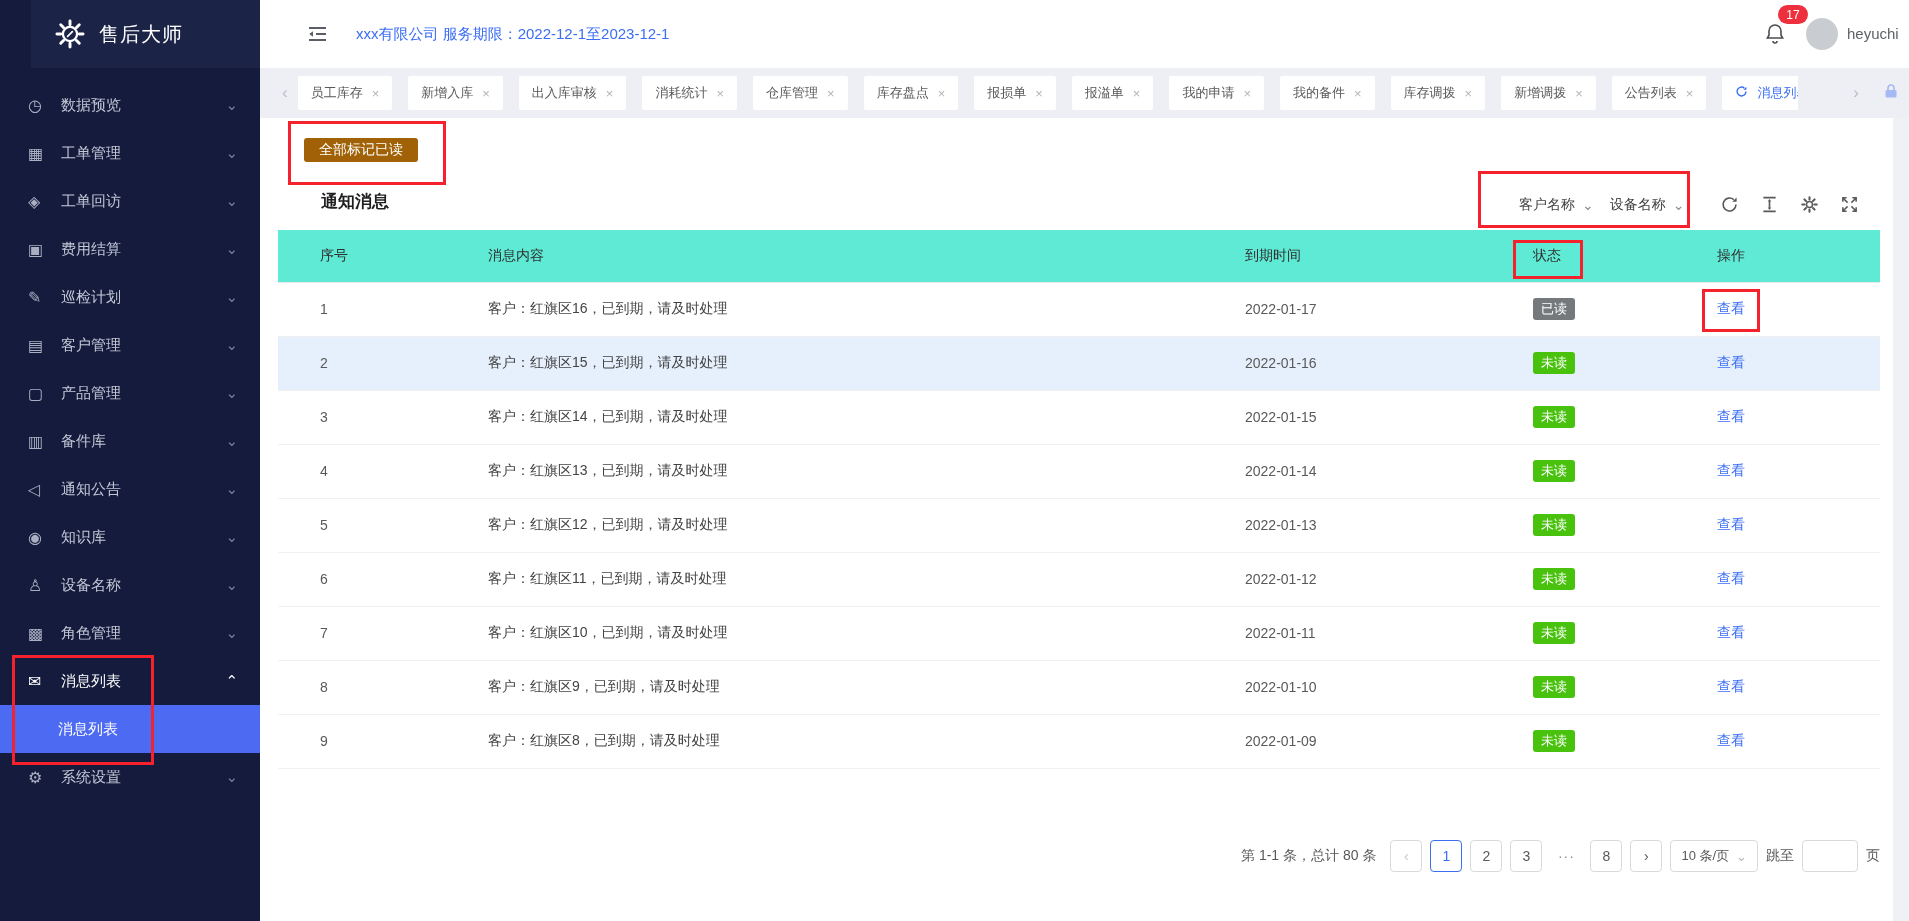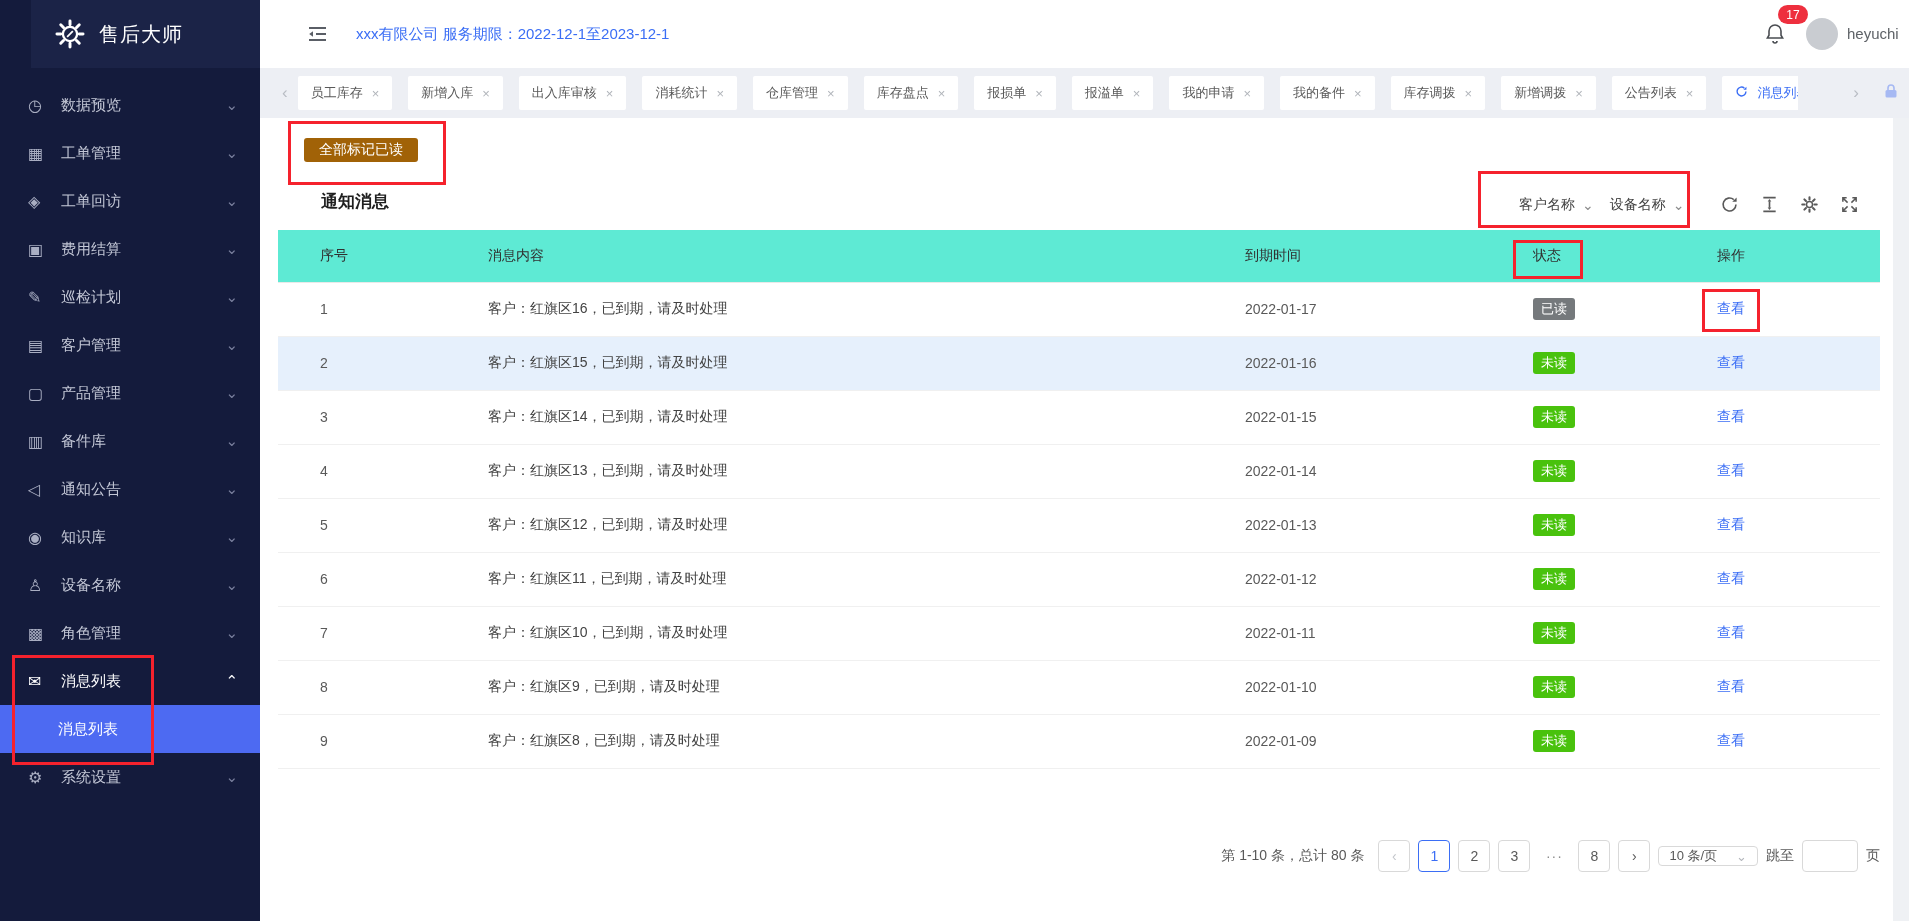--- a/index.html
+++ b/index.html
@@ -69,22 +69,22 @@
   .view-link{color:#3b6ef5;cursor:pointer;}
   
   .pagination{position:absolute;top:722px;right:29px;display:flex;align-items:center;gap:8px;
               font-size:14px;color:#595959;}
   .pg-summary{margin-right:6px;}
   .pg-btn{min-width:32px;height:32px;box-sizing:border-box;border:1px solid #d9d9d9;border-radius:4px;background:#fff;
           display:flex;align-items:center;justify-content:center;font-size:14px;color:#595959;cursor:pointer;}
   .pg-btn.active{border-color:#3b6ef5;color:#3b6ef5;}
   .pg-btn.disabled{color:#c3c6cb;cursor:default;}
   .pg-btn.ellipsis{border:none;background:transparent;letter-spacing:1px;color:#8c8c8c;}
-  .pg-size{height:20px;box-sizing:border-box;border:1px solid #d9d9d9;border-radius:4px;padding:0 10px;background:#fff;
-           display:flex;align-items:center;gap:19px;font-size:13px;color:#595959;cursor:pointer;}
+  .pg-size{height:32px;box-sizing:border-box;border:1px solid #d9d9d9;border-radius:4px;padding:0 10px;background:#fff;
+           display:flex;align-items:center;gap:7px;font-size:13px;color:#595959;cursor:pointer;}
   .pg-size .dd{color:#b3b6bb;}
   .pg-input{width:56px;height:32px;box-sizing:border-box;border:1px solid #d9d9d9;border-radius:4px;}
   
   .redbox{position:absolute;border:3px solid #f5222d;box-sizing:border-box;pointer-events:none;z-index:9;}
   .rb-button{left:28px;top:3px;width:158px;height:64px;}
   .rb-filters{left:1218px;top:53px;width:212px;height:57px;}
   .rb-status{left:1253px;top:122px;width:70px;height:39px;}
   .rb-view{left:1442px;top:171px;width:58px;height:43px;}
   .rb-sidebar{left:12px;top:655px;width:142px;height:110px;}
 </style>
@@ -424,21 +424,21 @@
     <td class="c-status"><span class="status-badge unread">未读</span></td>
     <td class="c-action"><span class="view-link">查看</span></td>
   </tr>
         </tbody>
     </table>
   </div>
   <div class="redbox rb-status"></div>
   <div class="redbox rb-view"></div>
 
   <div class="pagination">
-    <span class="pg-summary">第 1-10 条，总计 80 条</span>
+    <span class="pg-summary">第 1-1 条，总计 80 条</span>
     <span class="pg-btn disabled">‹</span>
     <span id="pages" style="display:flex;gap:8px;">
         <span class="pg-btn active">1</span>
         <span class="pg-btn">2</span>
         <span class="pg-btn">3</span>
         <span class="pg-btn ellipsis">···</span>
         <span class="pg-btn">8</span>
       </span>
     <span class="pg-btn">›</span>
     <span class="pg-size">

